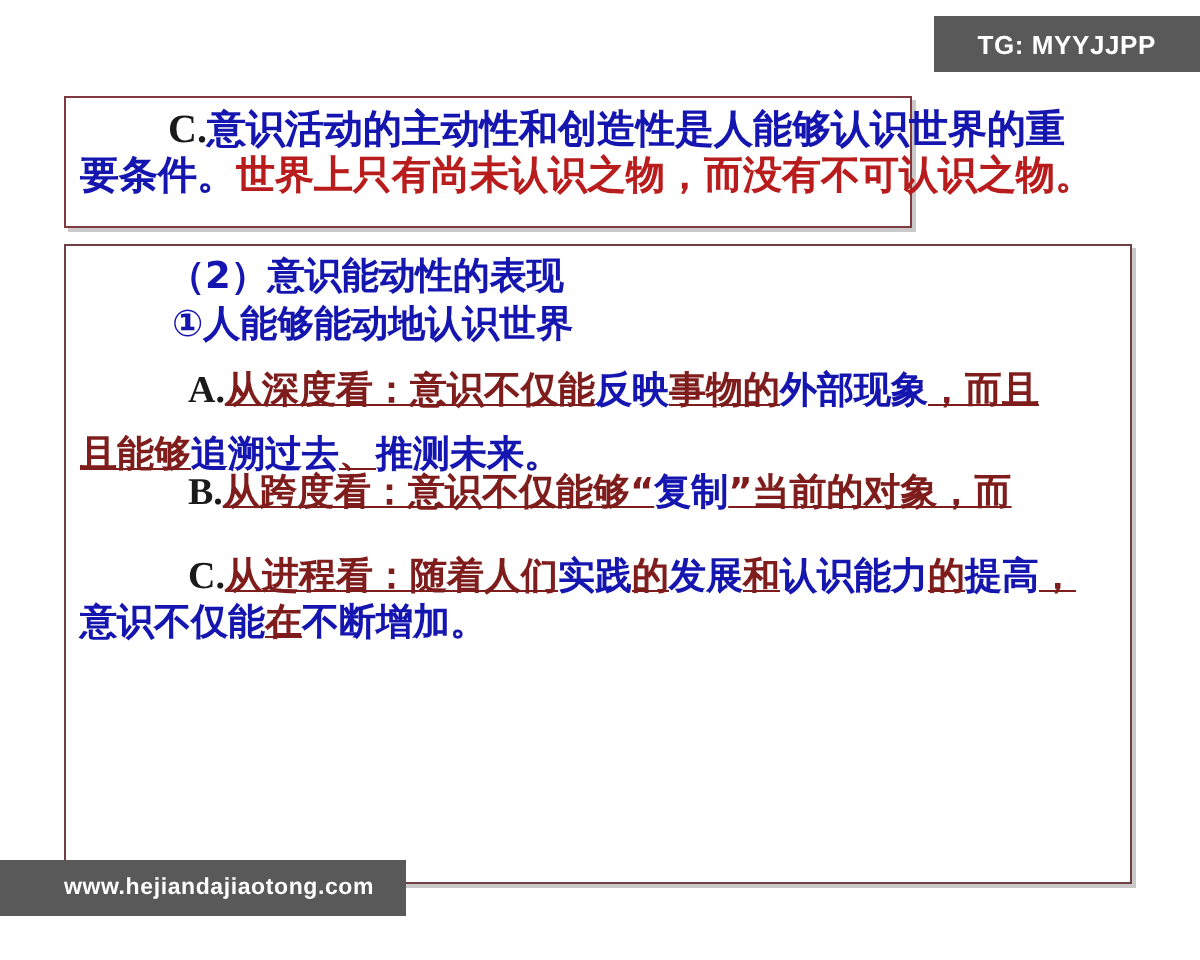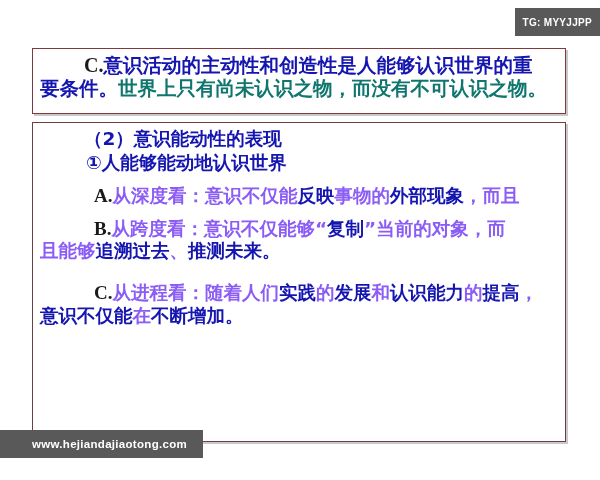--- a/index.html
+++ b/index.html
@@ -25,40 +25,40 @@
     font-weight: bold;
     letter-spacing: 0.3px;
     display: flex;
     align-items: center;
     justify-content: center;
     white-space: nowrap;
   }
   #wm-top {
     right: 0; top: 8px;
     height: 28px;
-    padding: 0 8px;
-    font-size: 10px;
+    padding: 0 22px;
+    font-size: 13px;
   }
   #wm-bottom {
     left: 0; bottom: 22px;
     height: 28px;
     padding: 0 16px 0 32px;
     font-size: 11.5px;
   }
 
   
   .textbox {
     position: absolute;
     background: #ffffff;
     border: 1px solid #7b3f44;
     box-shadow: 2px 2px 0 0 #c9c9c9;
   }
   #box-top {
     left: 32px; top: 48px;
-    width: 534px; height: 66px;
+    width: 424px; height: 66px;
     border-color: #7e3a3f;
   }
   #box-main {
     left: 32px; top: 122px;
     width: 534px; height: 320px;
     border-color: #6e4044;
   }
 
   .tb-inner {
     padding: 4px 7px 2px 7px;
@@ -69,23 +69,23 @@
   .cn {
     font-family: "DejaVu Sans", "Liberation Sans", sans-serif;
     font-weight: bold;
     line-height: 1.02;
   }
   .line {
     white-space: nowrap;
   }
 
   
-  .k { color: #8b5cf6; }        
+  .k { color: #7f1d1d; text-decoration: underline; }        
   .b { color: #1515b0; }        
-  .r { color: #0f766e; }        
+  .r { color: #b91c1c; }        
 
   
   #box-top .line { font-size: 19.5px; }
   #box-top .l1 { padding-left: 44px; margin-top: 2px; }
   #box-top .l2 { padding-left: 0px;  margin-top: 3px; }
 
   
   #box-main .line { font-size: 18.5px; }
   #box-main .hdr1 { padding-left: 44px; margin-top: 3px; }
   #box-main .hdr2 { padding-left: 46px; margin-top: 5px; }
@@ -123,22 +123,22 @@
     <div class="tb-inner cn">
 
       <div class="line hdr1 b">（2）意识能动性的表现</div>
       <div class="line hdr2 b">①人能够能动地认识世界</div>
 
       <div class="para">
         <div class="line ind"><span class="mk">A.</span><span class="k">从深度看：意识不仅能</span><span class="b">反映</span><span class="k">事物的</span><span class="b">外部现象</span><span class="k">，而且</span></div>
       </div>
 
       <div class="para">
+        <div class="line run"><span class="k">且能够</span><span class="b">追溯过去</span><span class="k">、</span><span class="b">推测未来。</span></div>
         <div class="line ind"><span class="mk">B.</span><span class="k">从跨度看：意识不仅能够“</span><span class="b">复制</span><span class="k">”当前的对象，而</span></div>
-        <div class="line run"><span class="k">且能够</span><span class="b">追溯过去</span><span class="k">、</span><span class="b">推测未来。</span></div>
       </div>
 
       <div class="para paraC">
         <div class="line ind"><span class="mk">C.</span><span class="k">从进程看：随着人们</span><span class="b">实践</span><span class="k">的</span><span class="b">发展</span><span class="k">和</span><span class="b">认识能力</span><span class="k">的</span><span class="b">提高</span><span class="k">，</span></div>
         <div class="line run"><span class="b">意识不仅能</span><span class="k">在</span><span class="b">不断增加。</span></div>
       </div>
 
     </div>
   </div>
 

